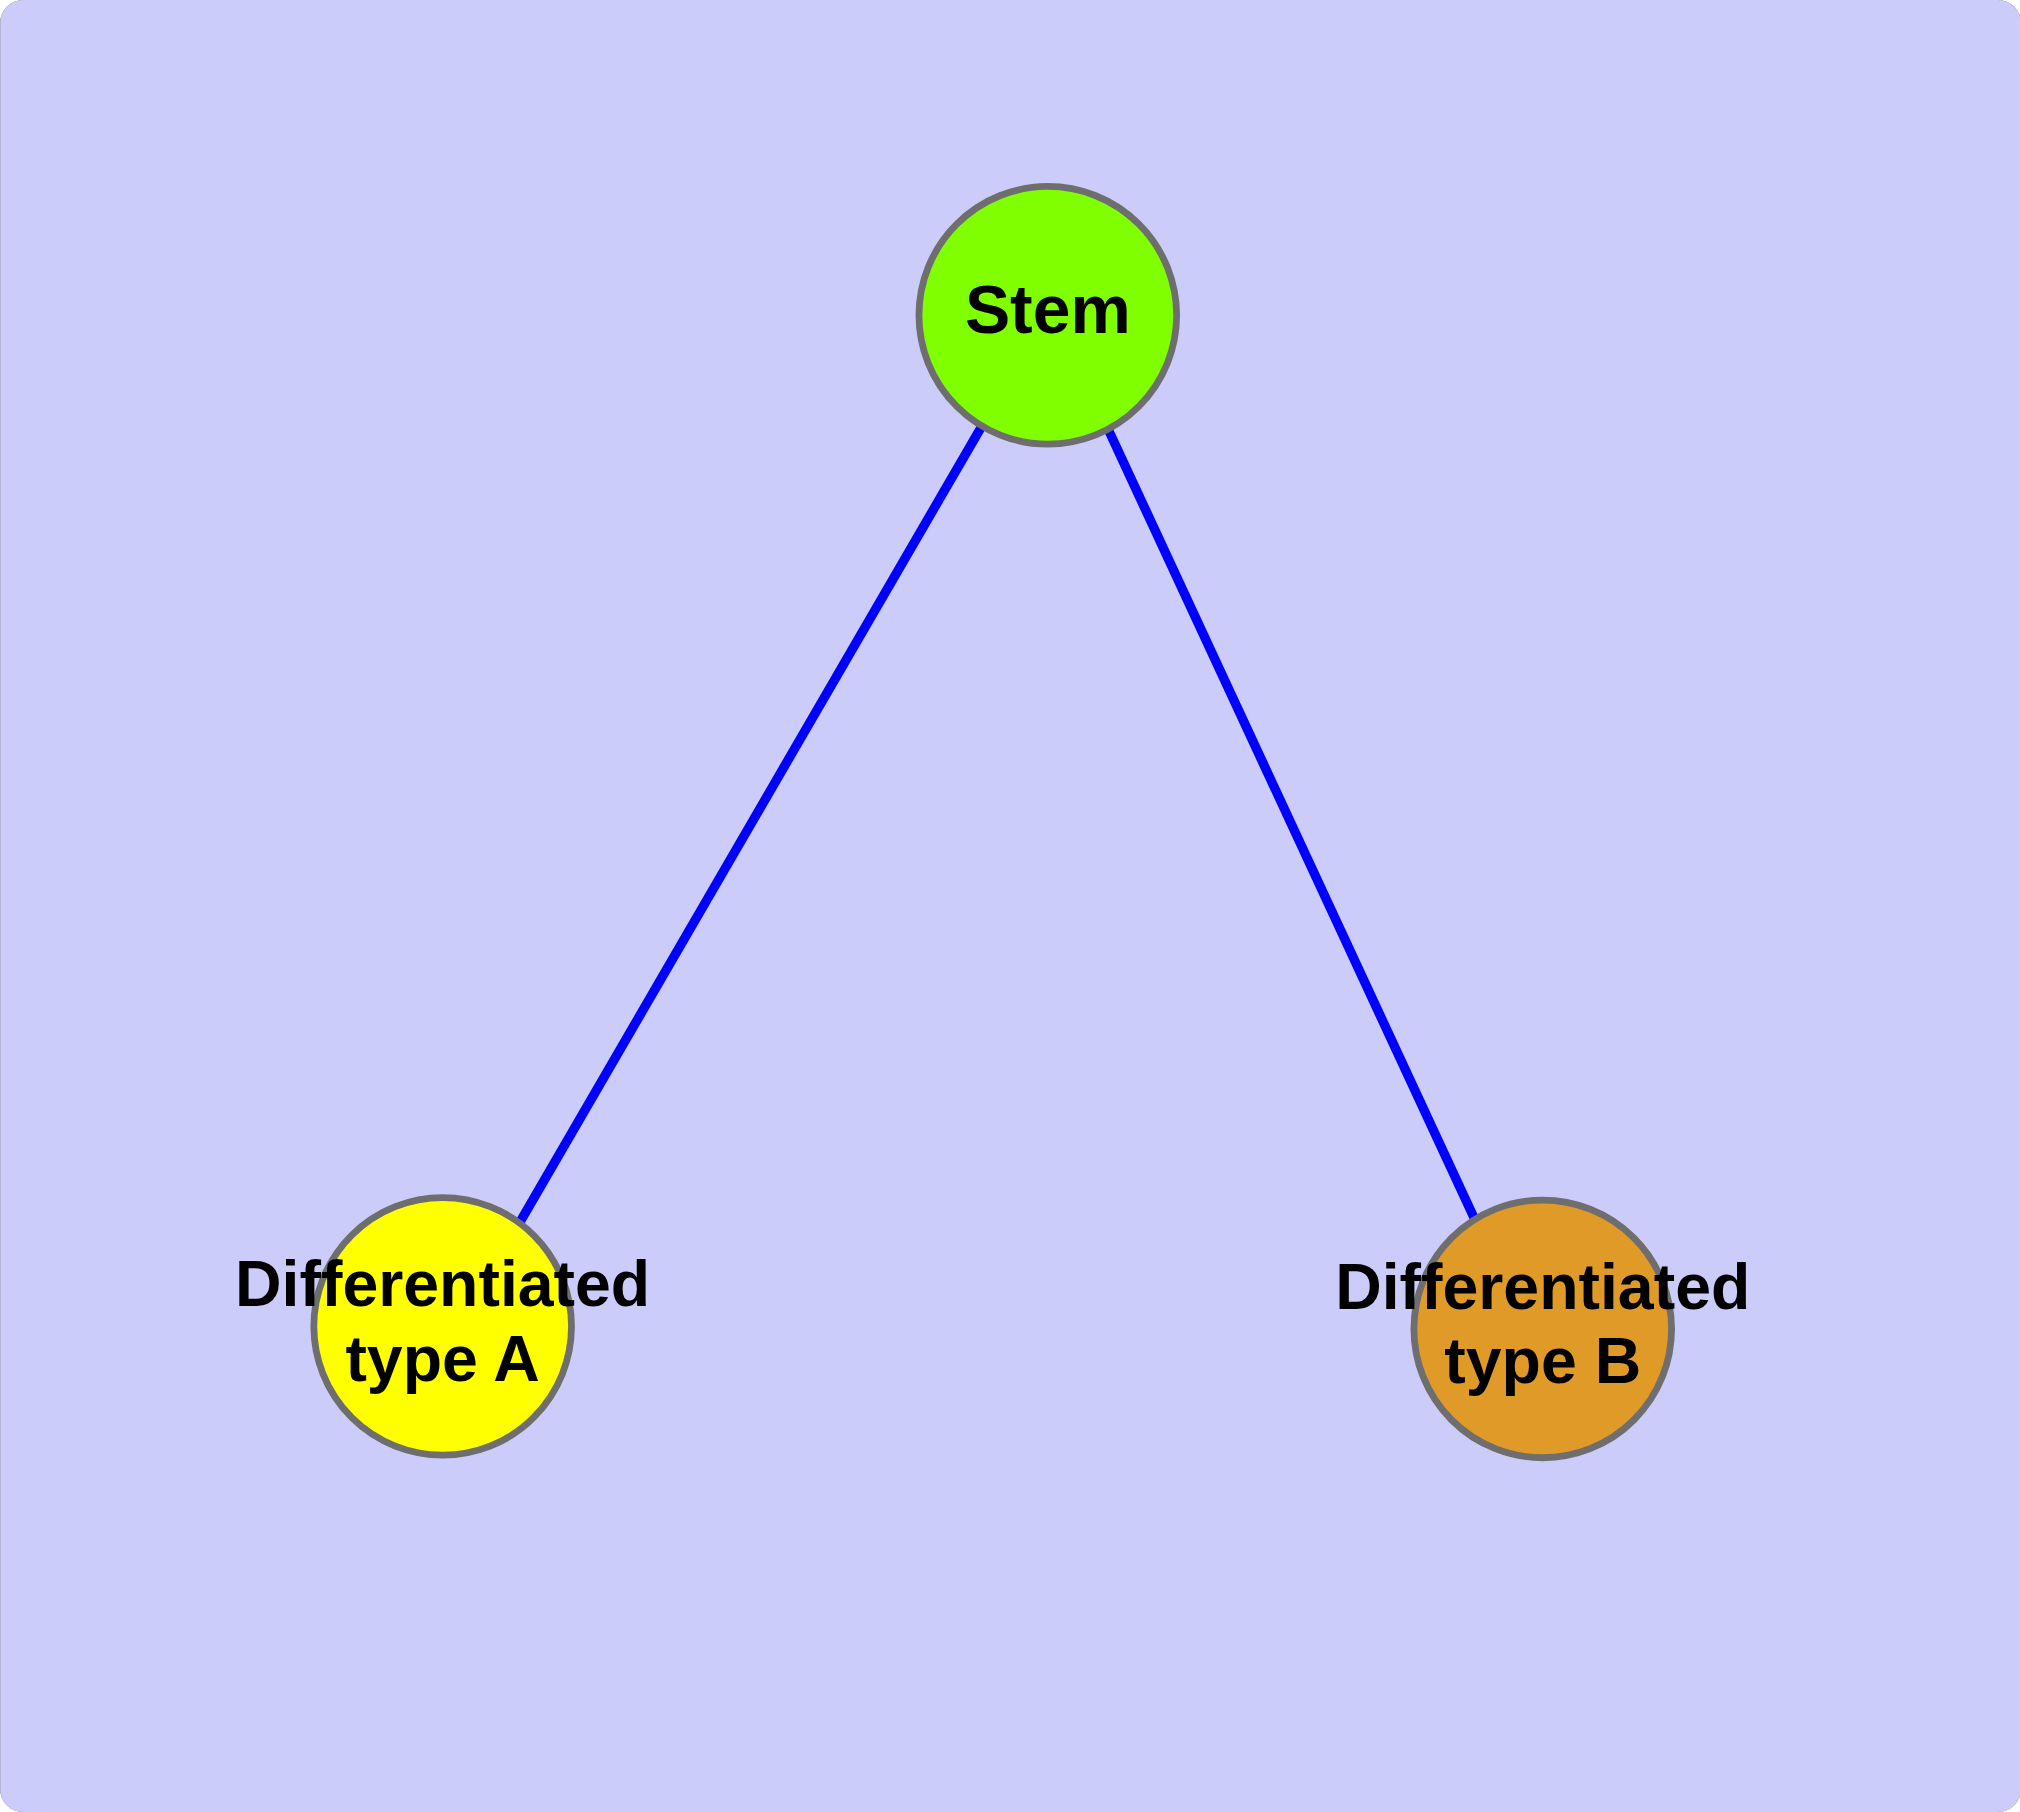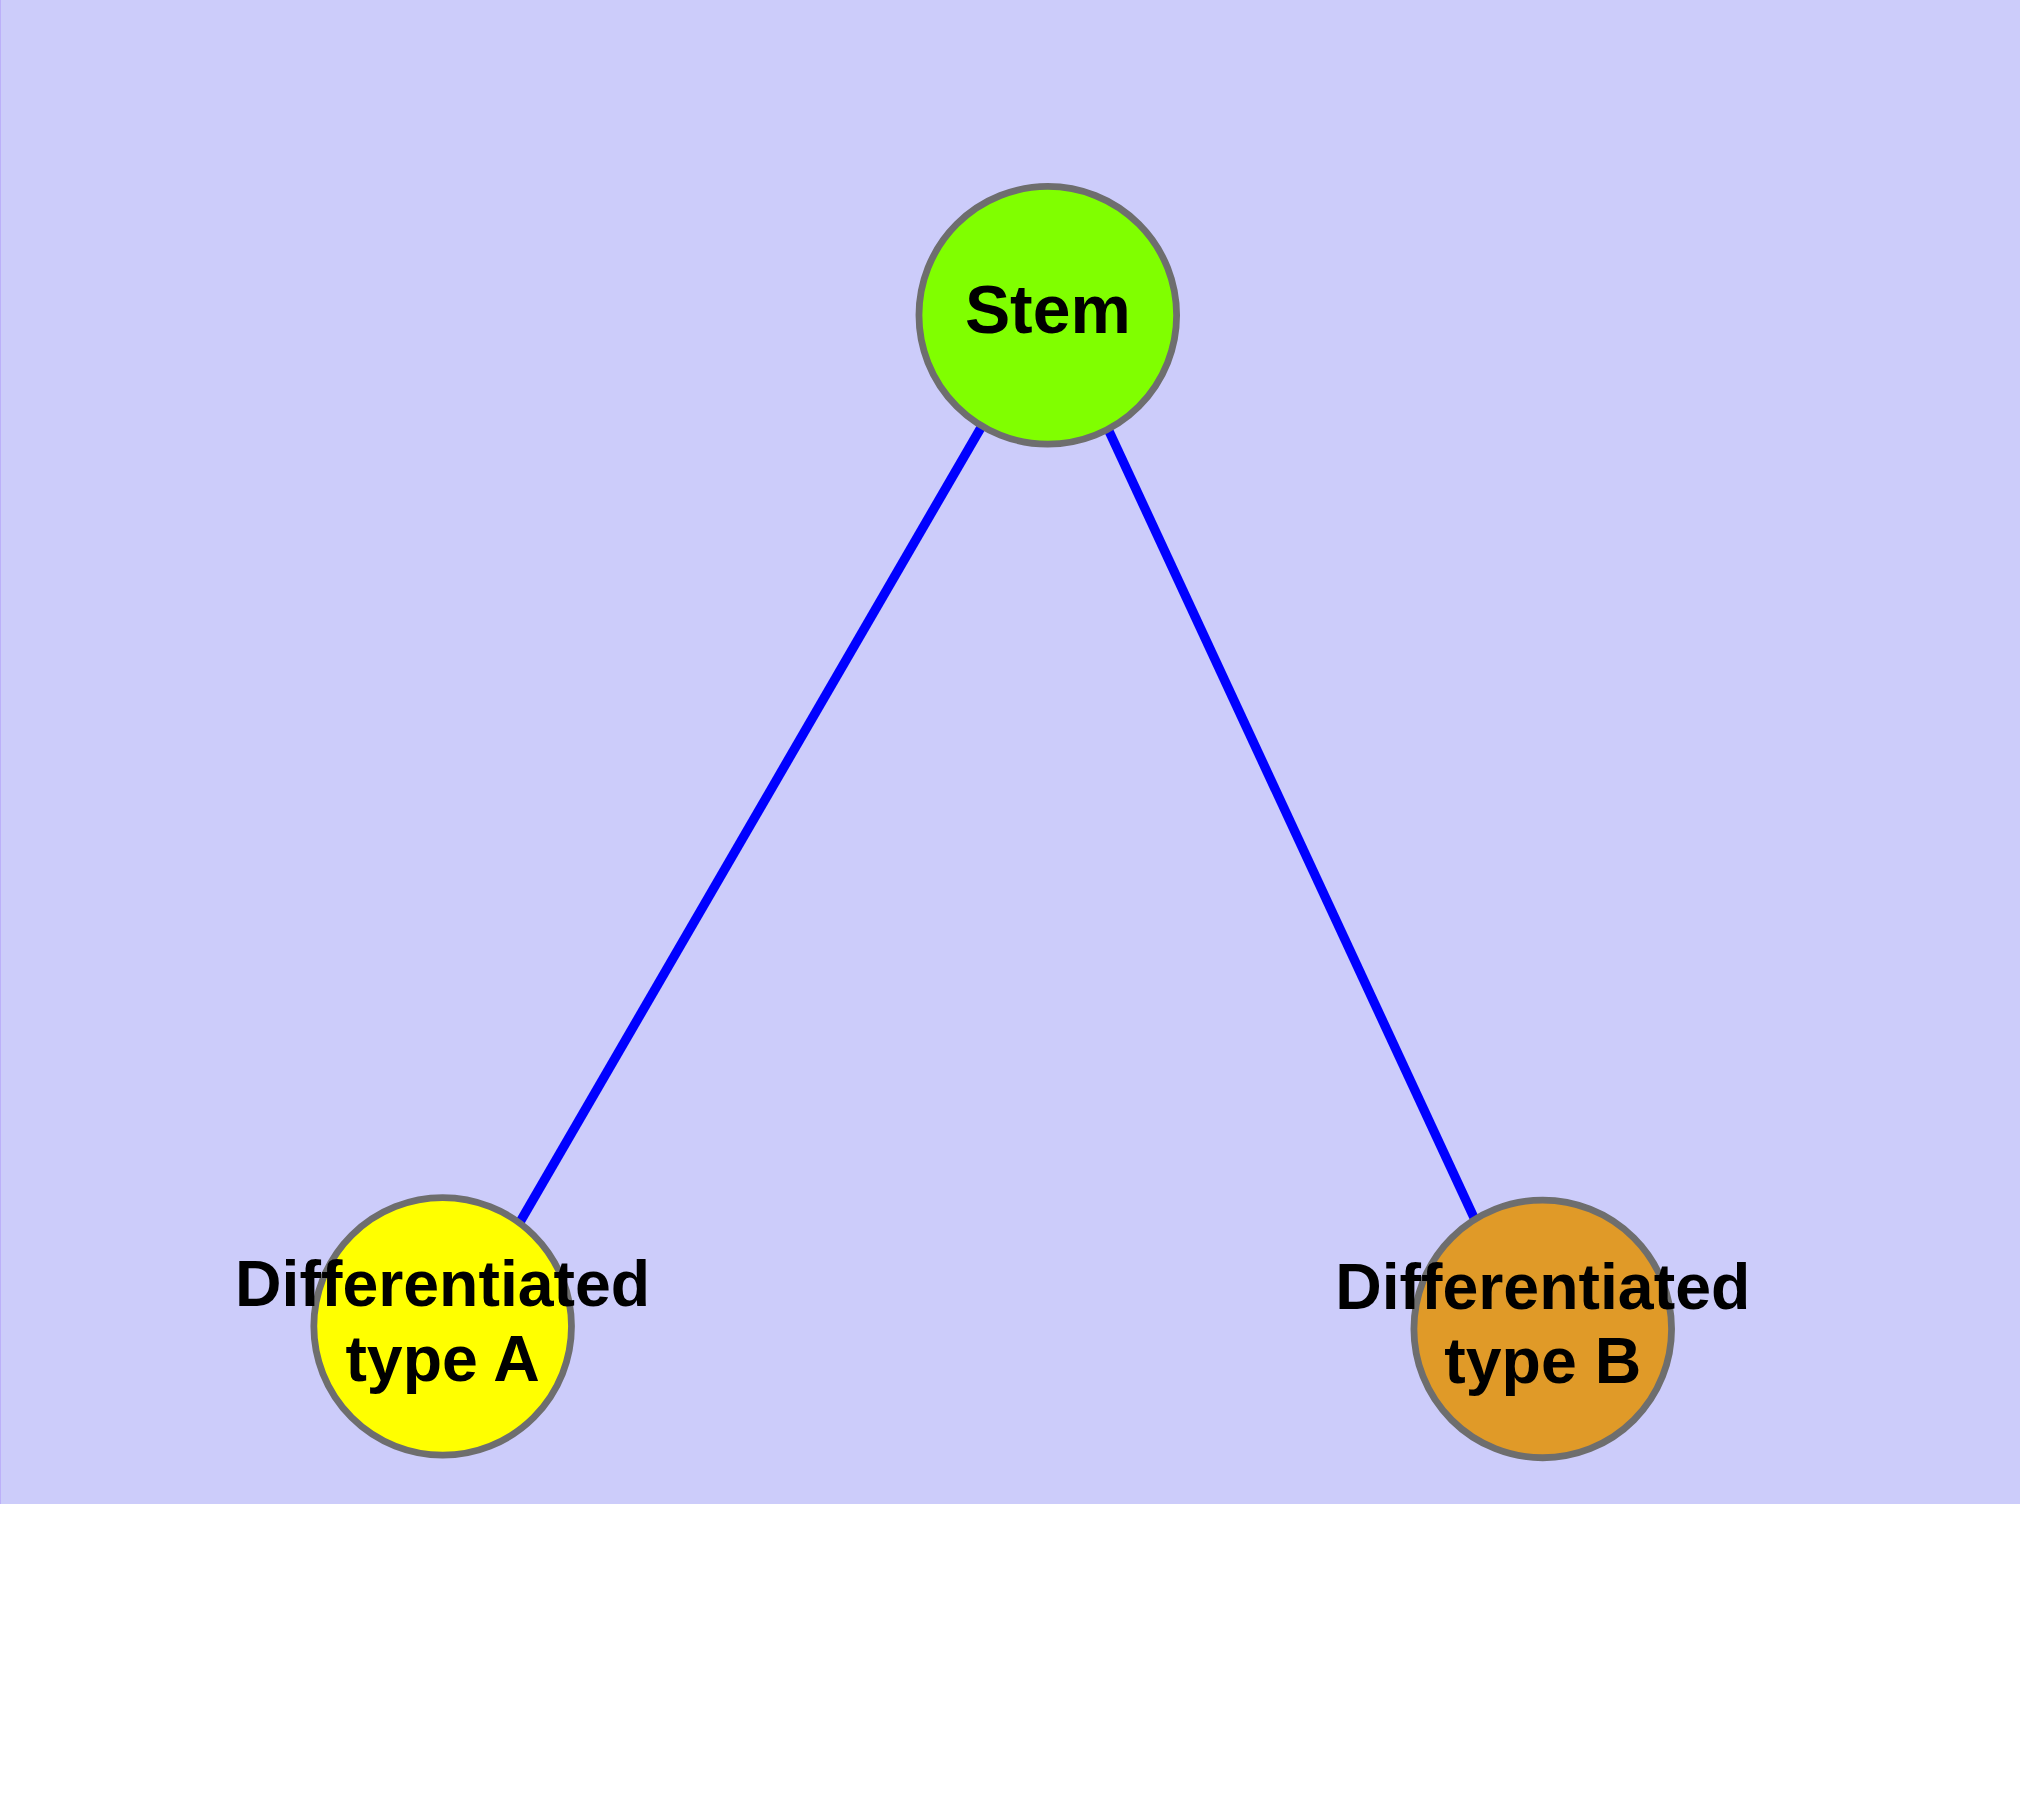--- a/index.html
+++ b/index.html
@@ -28,21 +28,21 @@
     font-weight: bold;
     fill: #000000;
     paint-order: normal;
     dominant-baseline: middle;
     text-anchor: middle;
   }
 </style>
 </head>
 <body>
 
-<div id="canvas" style="width: 2021px; height: 1504px; background: #8b5cf6;">
+<div id="canvas" style="width: 2021px; height: 1812px; background: #737373; border-radius: 23px;">
   <svg id="graph-svg" viewBox="0 0 2384 2138" preserveAspectRatio="xMidYMid meet" xmlns="http://www.w3.org/2000/svg" style="width: 2021px; height: 1812px;">
 
     <rect id="bg-rect" x="0" y="0" width="2384" height="2138" fill="#ccccfa"></rect>
 
     <g id="edges-layer">
         <line x1="1158" y1="503" x2="612" y2="1444" stroke="#0000ff" stroke-width="11" stroke-linecap="butt"></line>
         <line x1="1307" y1="506" x2="1739" y2="1437" stroke="#0000ff" stroke-width="11" stroke-linecap="butt"></line>
       </g>
     <g id="nodes-layer">
         <circle cx="1236" cy="372" r="152" fill="#80ff00" stroke="#6e6e6e" stroke-width="8"></circle>

